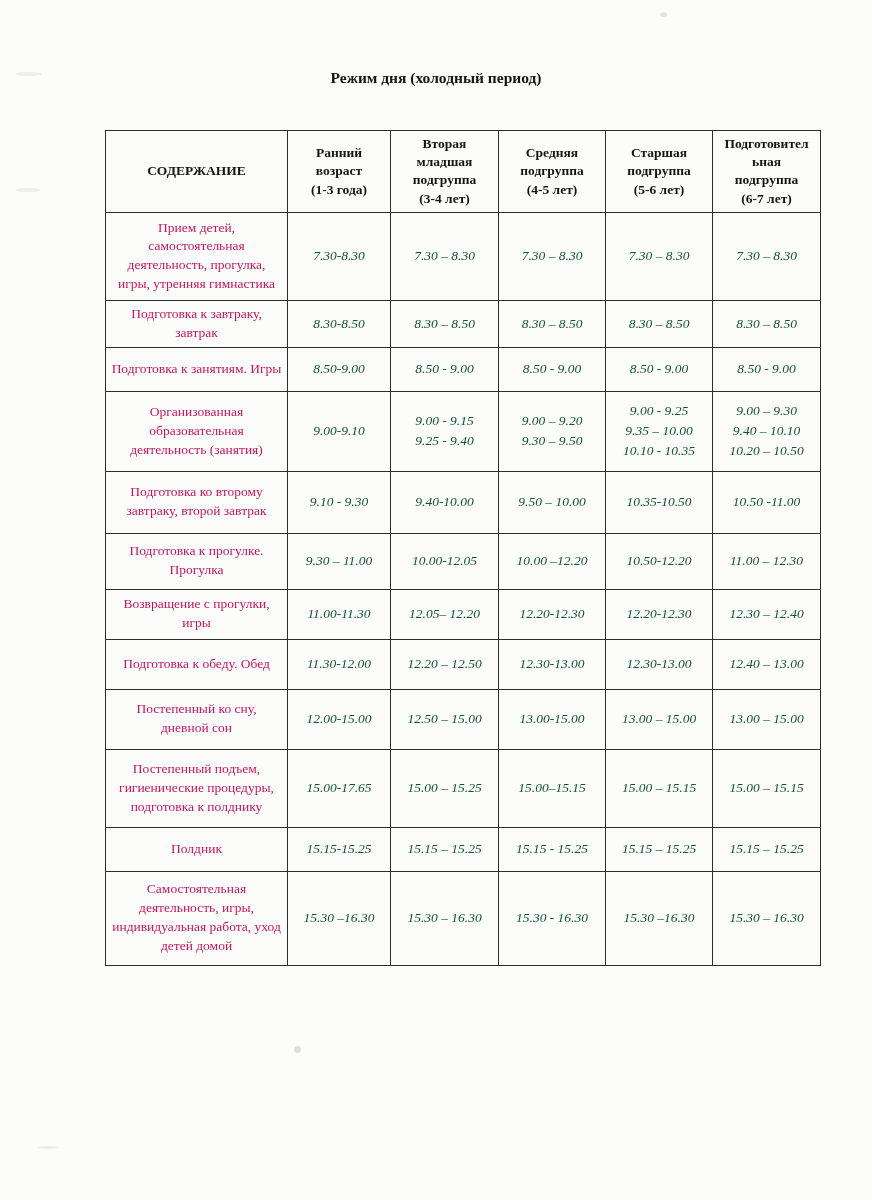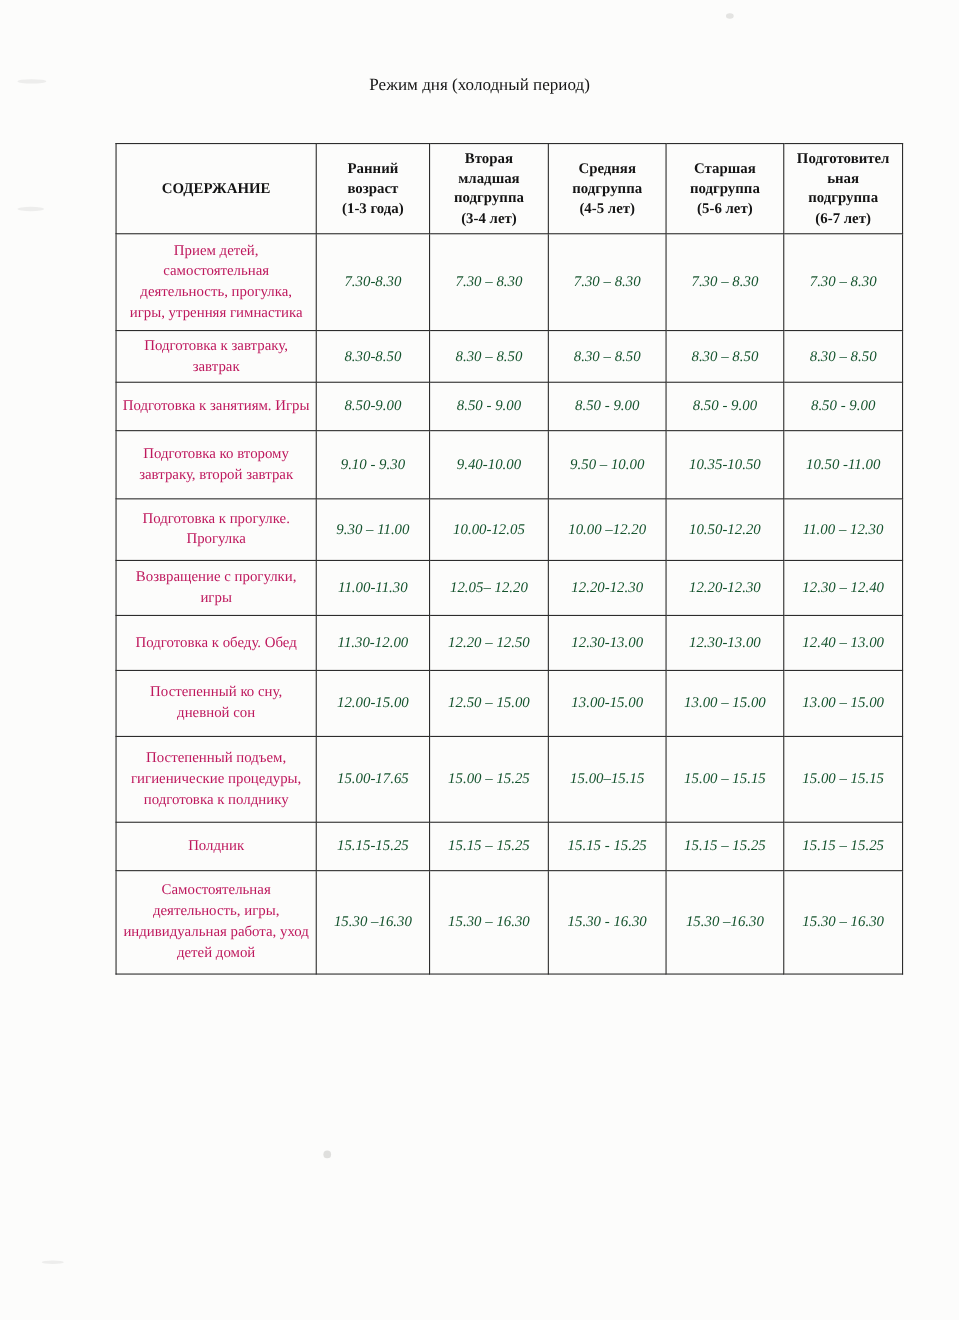--- a/index.html
+++ b/index.html
@@ -14,21 +14,21 @@
     position: relative;
     overflow: hidden;
     color: #1f1f1f;
   }
   .page-title {
     position: absolute;
     top: 66px;
     left: 0;
     width: 100%;
     text-align: center;
-    font-weight: normal;
+    font-weight: bold;
     font-size: 15.5px;
     line-height: 1.5;
     color: #151515;
   }
   table.schedule {
     position: absolute;
     left: 105px;
     top: 130px;
     width: 715px;
     border-collapse: collapse;
@@ -152,20 +152,34 @@
 
     <tr class="row-2">
       <td class="activity">Подготовка к занятиям. Игры</td>
       <td class="time">8.50-9.00</td>
       <td class="time">8.50 - 9.00</td>
       <td class="time">8.50 - 9.00</td>
       <td class="time">8.50 - 9.00</td>
       <td class="time">8.50 - 9.00</td>
     </tr>
 
+    <tr class="row-3">
+      <td class="activity">Организованная образовательная деятельность (занятия)</td>
+      <td class="time">9.00-9.10</td>
+      <td class="time">9.00 - 9.15
+9.25 - 9.40</td>
+      <td class="time">9.00 – 9.20
+9.30 – 9.50</td>
+      <td class="time">9.00 - 9.25
+9.35 – 10.00
+10.10 - 10.35</td>
+      <td class="time">9.00 – 9.30
+9.40 – 10.10
+10.20 – 10.50</td>
+    </tr>
 
     <tr class="row-4">
       <td class="activity">Подготовка ко второму завтраку, второй завтрак</td>
       <td class="time">9.10 - 9.30</td>
       <td class="time">9.40-10.00</td>
       <td class="time">9.50 – 10.00</td>
       <td class="time">10.35-10.50</td>
       <td class="time">10.50 -11.00</td>
     </tr>
 

